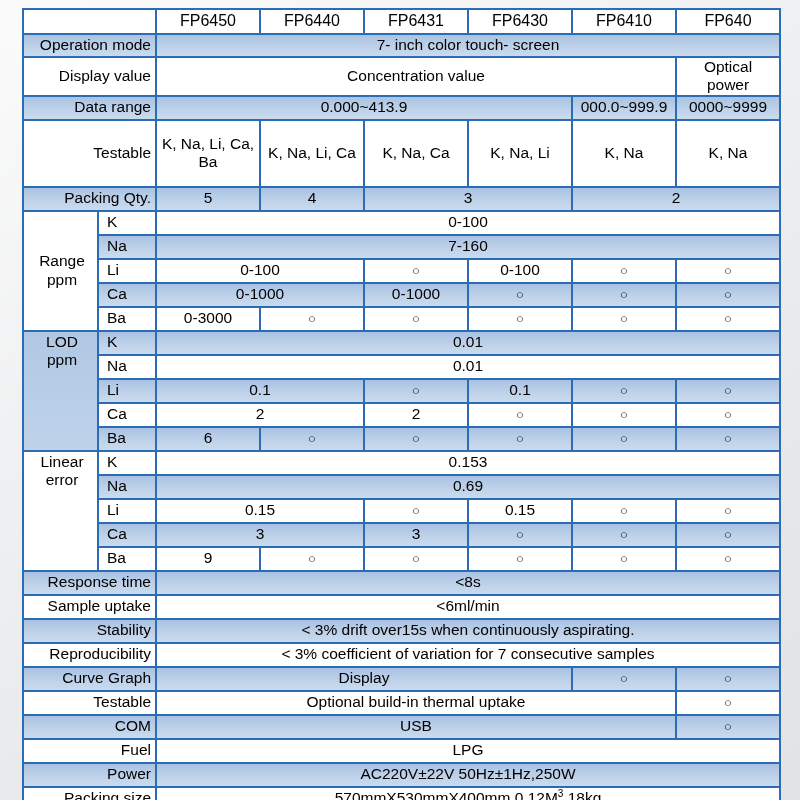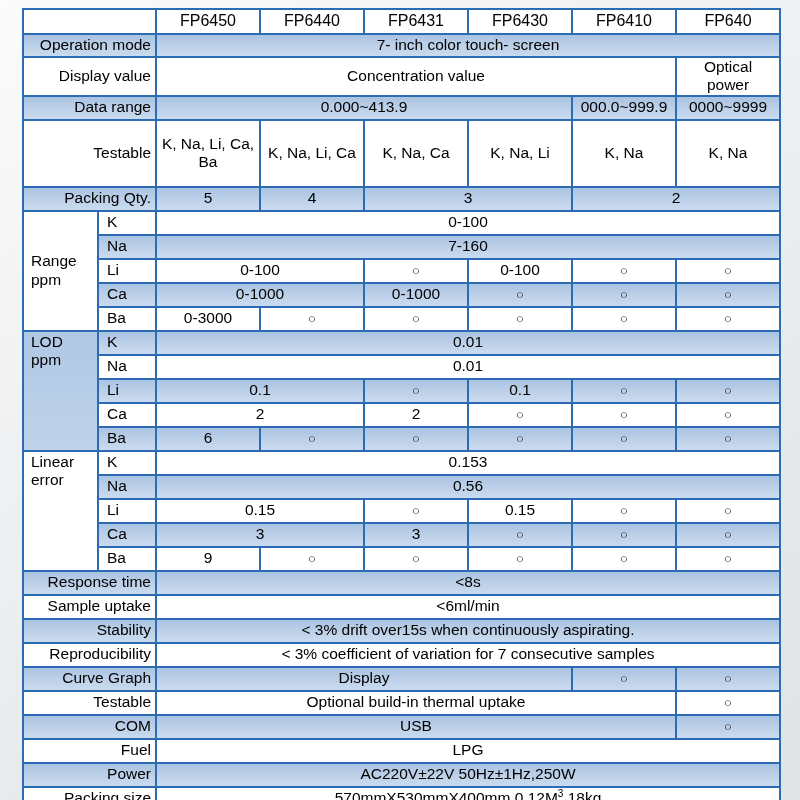--- a/index.html
+++ b/index.html
@@ -29,21 +29,21 @@
   tr.rh-op{height:23px}
   tr.rh-test{height:67px}
   
   tr.w>td{background:#ffffff}
   tr.b>td{background:linear-gradient(180deg,#a9c3e1 0%,#bed1e9 55%,#cadbee 100%)}
   td.gw{background:#ffffff !important}
   td.gb{background:linear-gradient(180deg,#b0c8e4 0%,#bfd2ea 100%) !important}
   
   td.head{text-align:center;font-size:16px}
   td.lab{text-align:right;padding-left:6px;white-space:nowrap}
-  td.grp{text-align:left;padding-left:7px;white-space:pre-line}
+  td.grp{text-align:center;padding-left:7px;white-space:pre-line}
   td.grp.top{vertical-align:top;padding-top:1px}
   td.sub{text-align:left;padding-left:8px}
   td.val{text-align:center}
   td.circ{text-align:center;font-size:13px}
   td.corner{background:#ffffff}
   sup{font-size:10px;line-height:0}
 </style>
 </head>
 <body>
 
@@ -180,21 +180,21 @@
   </tr>
 
   <tr class="w">
     <td class="grp top gw" rowspan="5">Linear
 error</td>
     <td class="sub">K</td>
     <td class="val" colspan="6">0.153</td>
   </tr>
   <tr class="b">
     <td class="sub">Na</td>
-    <td class="val" colspan="6">0.56</td>
+    <td class="val" colspan="6">0.69</td>
   </tr>
   <tr class="w">
     <td class="sub">Li</td>
     <td class="val" colspan="2">0.15</td>
     <td class="circ">○</td>
     <td class="val">0.15</td>
     <td class="circ">○</td>
     <td class="circ">○</td>
   </tr>
   <tr class="b">

